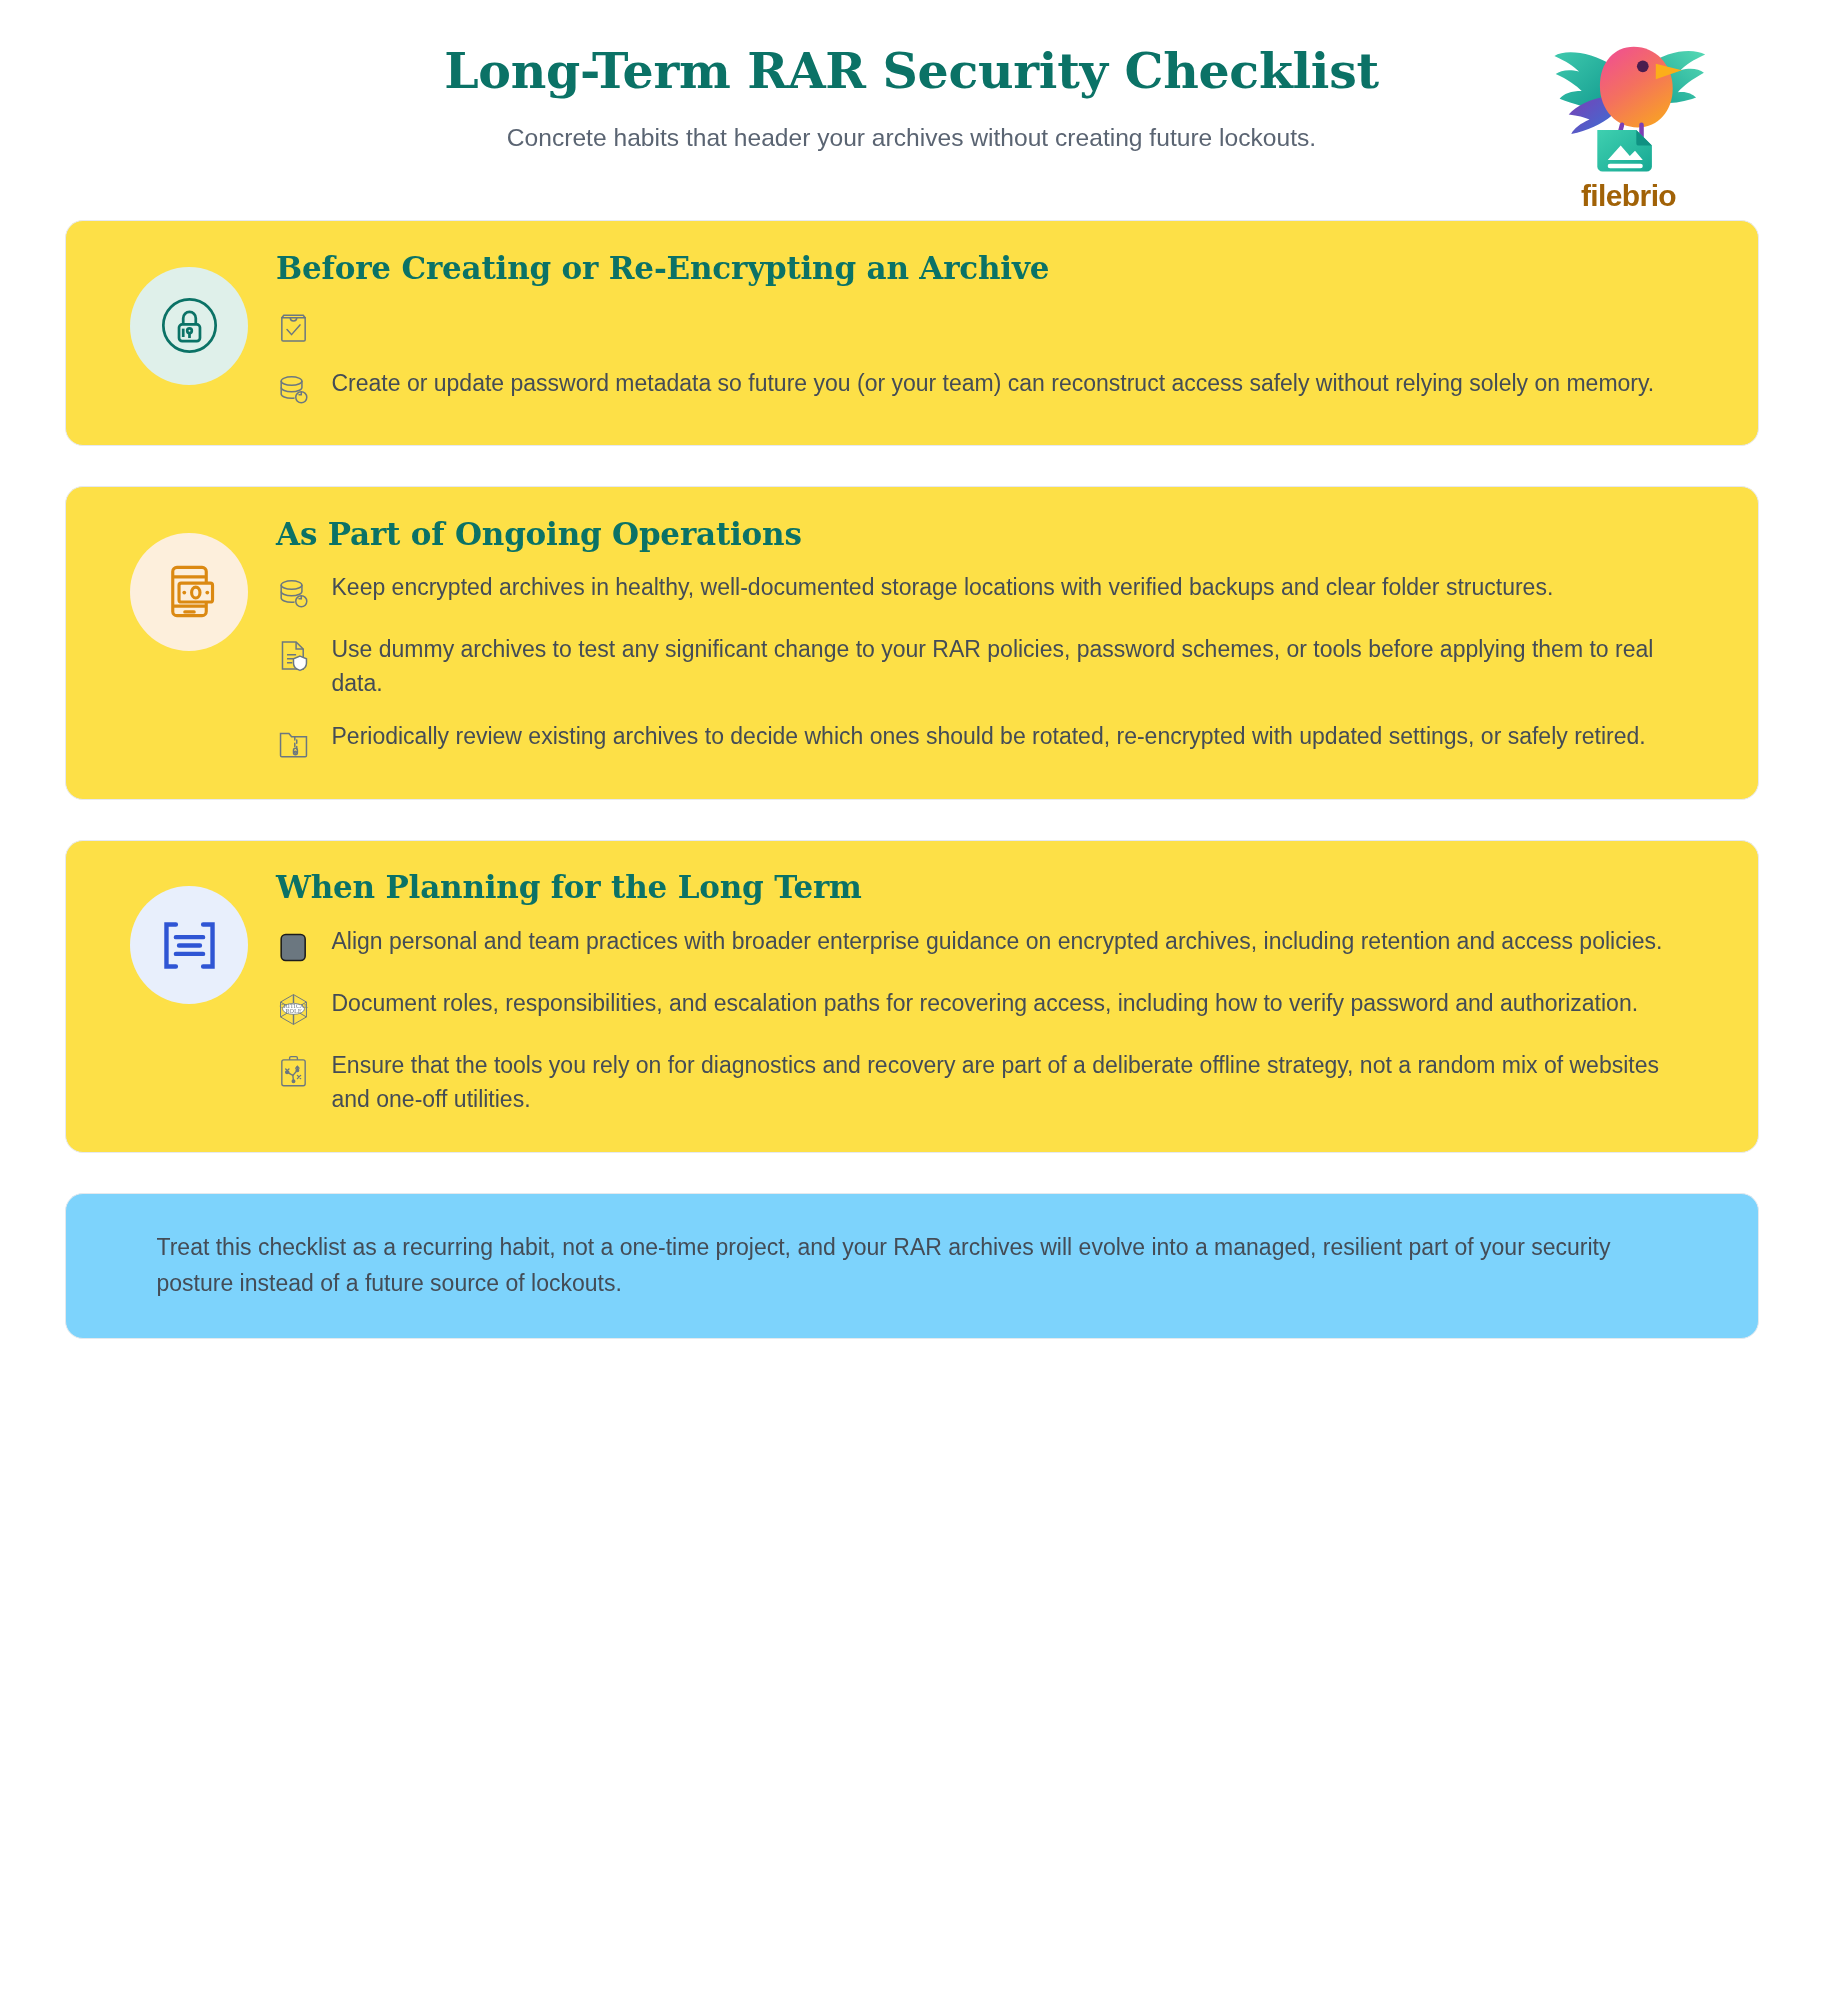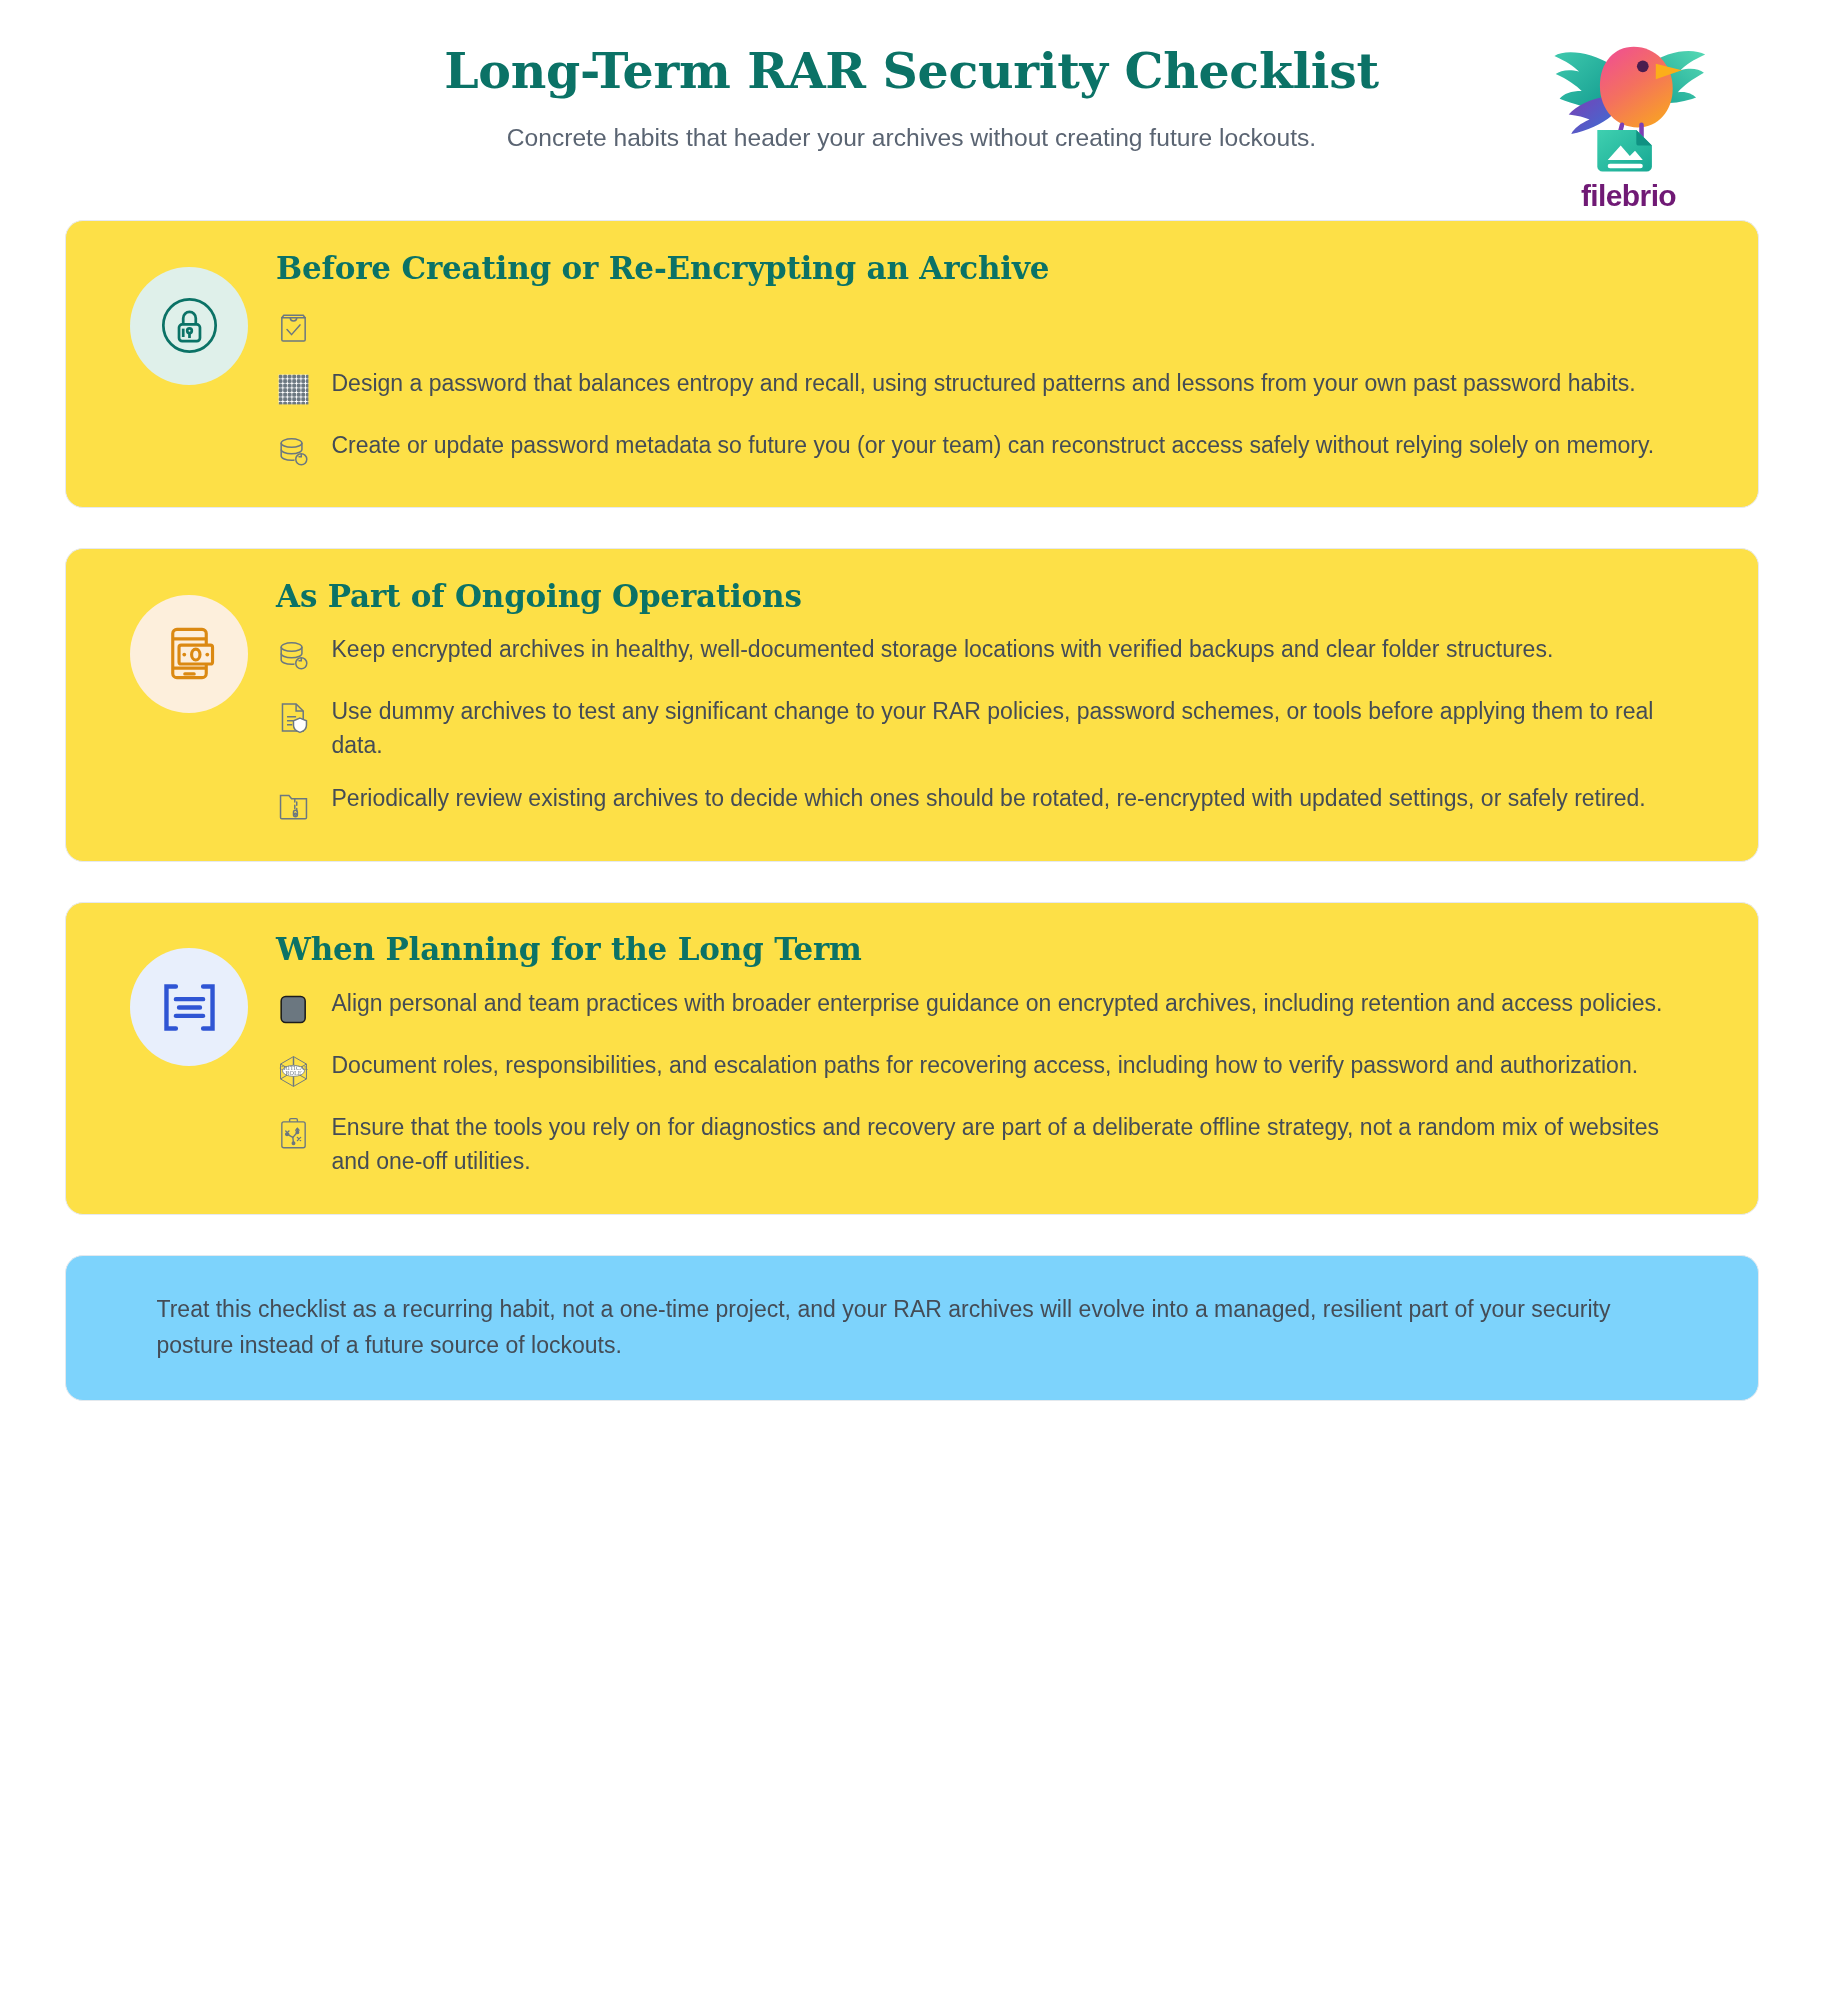--- a/index.html
+++ b/index.html
@@ -36,21 +36,21 @@
     position: absolute;
     right: 110px;
     top: 26px;
     width: 169px;
     text-align: center;
   }
   .brand-mark { width: 169px; height: 156px; display: block; }
   .brand-name {
     font-size: 30px;
     font-weight: 700;
-    color: #701a75;
+    color: #a16207;
     letter-spacing: -0.6px;
     margin-top: -2.6px;
   }
 
   
   .cards { width: 1694px; margin: 0 auto; }
   .card {
     position: relative;
     background: #fde047;
     border: 1.3px solid #e6e9f0;
@@ -211,34 +211,20 @@
         <span class="item-icon">
           <svg viewBox="0 0 54 54" fill="none" stroke="#6b7780" stroke-width="2.3">
             <path d="M9 12 h36 v34 a2 2 0 0 1-2 2 H11 a2 2 0 0 1-2-2 Z"></path>
             <path d="M9 12 l3-4 h30 l3 4"></path>
             <path d="M22 12 a5 5 0 0 0 10 0"></path>
             <path d="M17 30 l7 8 l13 -15" stroke-linecap="round" stroke-linejoin="round"></path>
           </svg>
         </span>
       </div>
 
-      <div class="item">
-        <span class="item-icon">
-          <svg viewBox="0 0 54 54" class="mesh">
-            <defs>
-              <pattern id="meshpat" width="7" height="7" patternUnits="userSpaceOnUse">
-                <rect width="7" height="7" fill="#6b7780"></rect>
-                <path d="M3.5 1.2 v4.6 M1.2 3.5 h4.6" stroke="#ffffff" stroke-width="1.6" stroke-linecap="round"></path>
-              </pattern>
-            </defs>
-            <rect x="4" y="4" width="46" height="46" fill="url(#meshpat)"></rect>
-          </svg>
-        </span>
-        <span class="item-text">Design a password that balances entropy and recall, using structured patterns and lessons from your own past password habits.</span>
-      </div>
 
       <div class="item">
         <span class="item-icon">
           <svg viewBox="0 0 54 54" fill="none" stroke="#6b7780" stroke-width="2.3">
             <ellipse cx="24" cy="14" rx="16" ry="6.5"></ellipse>
             <path d="M8 14 v10 c0 3.6 7.2 6.5 16 6.5 s16-2.9 16-6.5 V14"></path>
             <path d="M8 24 v10 c0 3.6 7.2 6.5 16 6.5 c1.6 0 3.2-.1 4.6-.3"></path>
             <circle cx="39" cy="39" r="8.5"></circle>
             <path d="M39 31.5 v3.5 h-3.5" stroke-linecap="round"></path>
           </svg>

